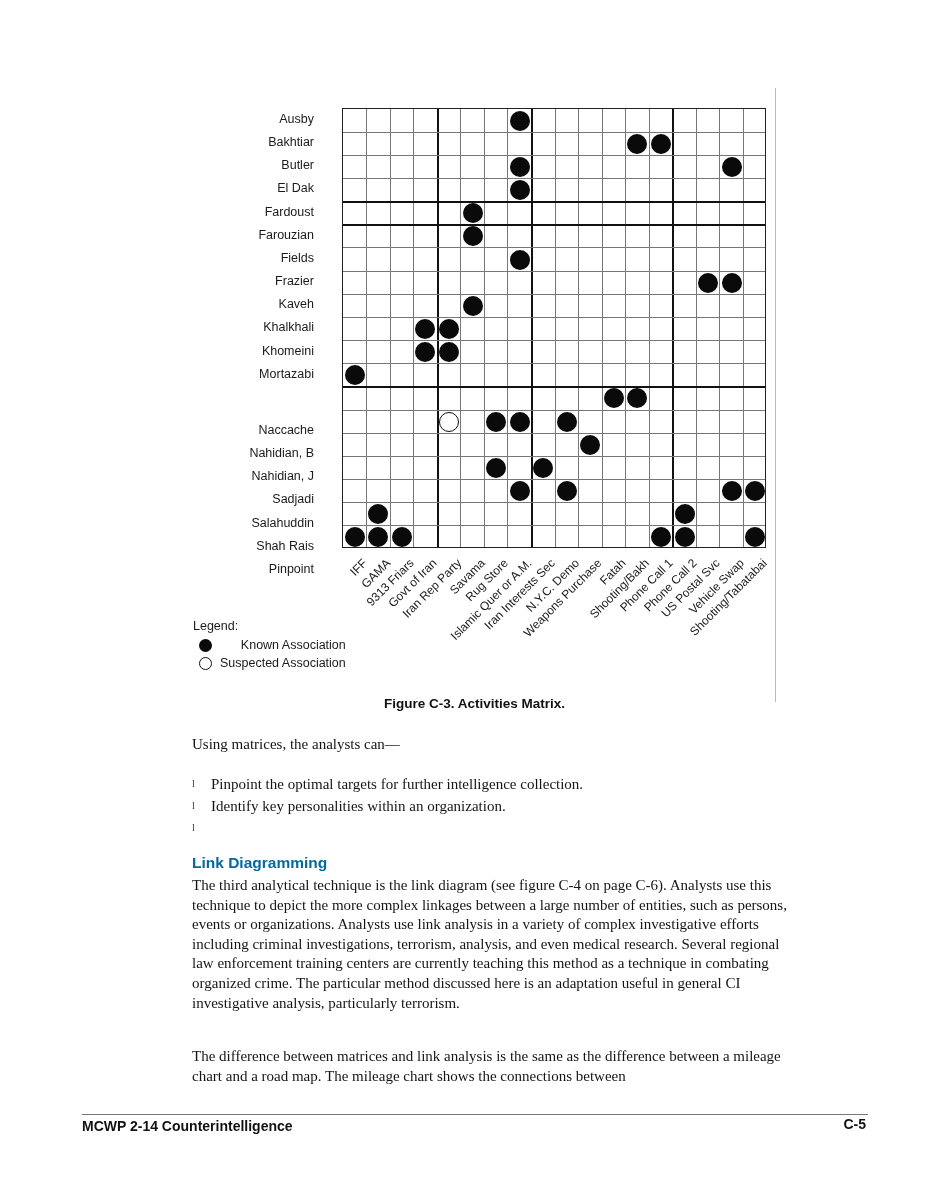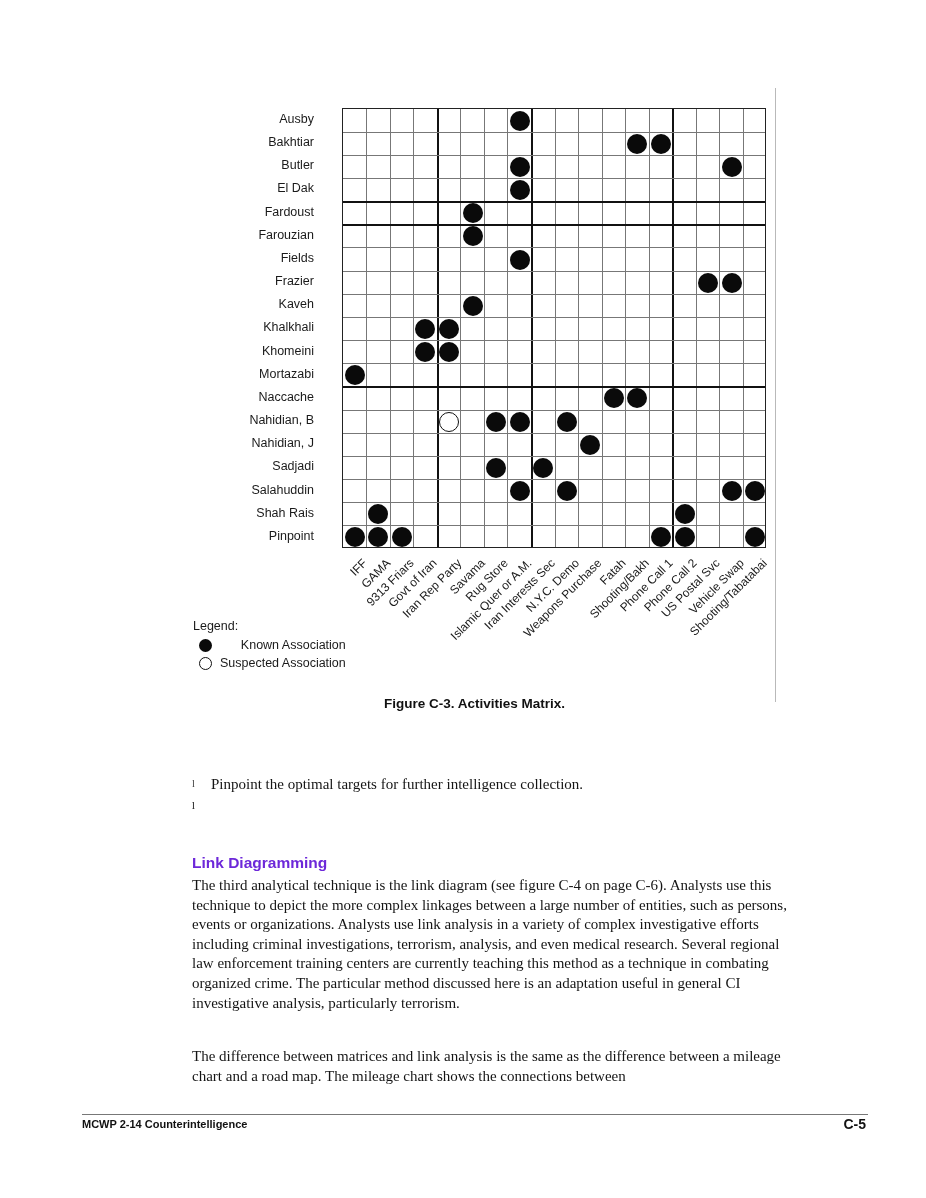--- a/index.html
+++ b/index.html
@@ -30,27 +30,27 @@
   .legend .sym.open { background: #fff; border: 1.5px solid #111; }
 
   .caption { position: absolute; left: 384px; top: 696px; font-family: "Liberation Sans", sans-serif; font-weight: bold; font-size: 13.5px; color: #111; }
 
   .body { position: absolute; left: 192px; width: 600px; font-family: "Liberation Serif", serif; font-size: 15px; line-height: 19.6px; color: #151515; }
   .intro { top: 735px; }
   .bullets { position: absolute; left: 192px; top: 773px; width: 600px; font-family: "Liberation Serif", serif; font-size: 15px; line-height: 22px; color: #151515; margin: 0; padding: 0; list-style: none; }
   .bullets li { position: relative; padding-left: 19px; }
   .bullets li .mark { position: absolute; left: 0; top: 0; font-size: 10px; color: #333; }
 
-  .heading { position: absolute; left: 192px; top: 854px; font-family: "Liberation Sans", sans-serif; font-weight: bold; font-size: 15.5px; color: #6d28d9; }
+  .heading { position: absolute; left: 192px; top: 854px; font-family: "Liberation Sans", sans-serif; font-weight: bold; font-size: 15.5px; color: #0369a1; }
   .para1 { top: 876px; }
   .para2 { top: 1047px; }
   .para p { margin: 0; }
 
   .footer-rule { position: absolute; left: 82px; top: 1114px; width: 786px; height: 1px; background: #777; }
-  .footer-left { position: absolute; left: 82px; top: 1118px; font-family: "Liberation Sans", sans-serif; font-weight: bold; font-size: 11px; color: #111; }
+  .footer-left { position: absolute; left: 82px; top: 1118px; font-family: "Liberation Sans", sans-serif; font-weight: bold; font-size: 14px; color: #111; }
   .footer-right { position: absolute; right: 60px; top: 1116px; font-family: "Liberation Sans", sans-serif; font-weight: bold; font-size: 14px; color: #111; }
 </style>
 </head>
 <body>
 
 <div class="page">
 
   <div class="vrule"></div>
 
   <div class="row-labels" id="row-labels">
@@ -59,21 +59,21 @@
       <div class="row-label" style="height: 23.1579px; line-height: 23.1579px;">Butler</div>
       <div class="row-label" style="height: 23.1579px; line-height: 23.1579px;">El Dak</div>
       <div class="row-label" style="height: 23.1579px; line-height: 23.1579px;">Fardoust</div>
       <div class="row-label" style="height: 23.1579px; line-height: 23.1579px;">Farouzian</div>
       <div class="row-label" style="height: 23.1579px; line-height: 23.1579px;">Fields</div>
       <div class="row-label" style="height: 23.1579px; line-height: 23.1579px;">Frazier</div>
       <div class="row-label" style="height: 23.1579px; line-height: 23.1579px; text-align: right;">Kaveh</div>
       <div class="row-label" style="height: 23.1579px; line-height: 23.1579px;">Khalkhali</div>
       <div class="row-label" style="height: 23.1579px; line-height: 23.1579px;">Khomeini</div>
       <div class="row-label" style="height: 23.1579px; line-height: 23.1579px;">Mortazabi</div>
-      <div class="row-label" style="height: 23.1579px; line-height: 23.1579px;">Naccache</div>
+      <div class="row-label" style="height: 23.1579px; line-height: 23.1579px; margin-top: 33px;">Naccache</div>
       <div class="row-label" style="height: 23.1579px; line-height: 23.1579px;">Nahidian, B</div>
       <div class="row-label" style="height: 23.1579px; line-height: 23.1579px;">Nahidian, J</div>
       <div class="row-label" style="height: 23.1579px; line-height: 23.1579px;">Sadjadi</div>
       <div class="row-label" style="height: 23.1579px; line-height: 23.1579px;">Salahuddin</div>
       <div class="row-label" style="height: 23.1579px; line-height: 23.1579px;">Shah Rais</div>
       <div class="row-label" style="height: 23.1579px; line-height: 23.1579px;">Pinpoint</div>
     </div>
 
   <div class="grid" id="grid">
       <div class="vl" style="left: 23.0556px;"></div>
@@ -179,24 +179,25 @@
       <span>Known Association</span>
     </div>
     <div class="item">
       <span class="sym open"></span>
       <span>Suspected Association</span>
     </div>
   </div>
 
   <div class="caption">Figure C-3. Activities Matrix.</div>
 
+  <div class="body intro">Using matrices, the analysts can—</div>
 
   <ul class="bullets">
     <li><span class="mark">l</span><span>Pinpoint the optimal targets for further intelligence collection.</span></li>
-    <li><span class="mark">l</span></li>
+    <li><span class="mark">l</span><span>Identify key personalities within an organization.</span></li>
     <li><span class="mark">l</span></li>
   </ul>
 
   <div class="heading">Link Diagramming</div>
 
   <div class="body para para1">
     <p>The third analytical technique is the link diagram (see figure C-4 on page C-6). Analysts use this technique to depict the more complex linkages between a large number of entities, such as persons, events or organizations. Analysts use link analysis in a variety of complex investigative efforts including criminal investigations, terrorism, analysis, and even medical research. Several regional law enforcement training centers are currently teaching this method as a technique in combating organized crime. The particular method discussed here is an adaptation useful in general CI investigative analysis, particularly terrorism.</p>
   </div>
 
   <div class="body para para2">

